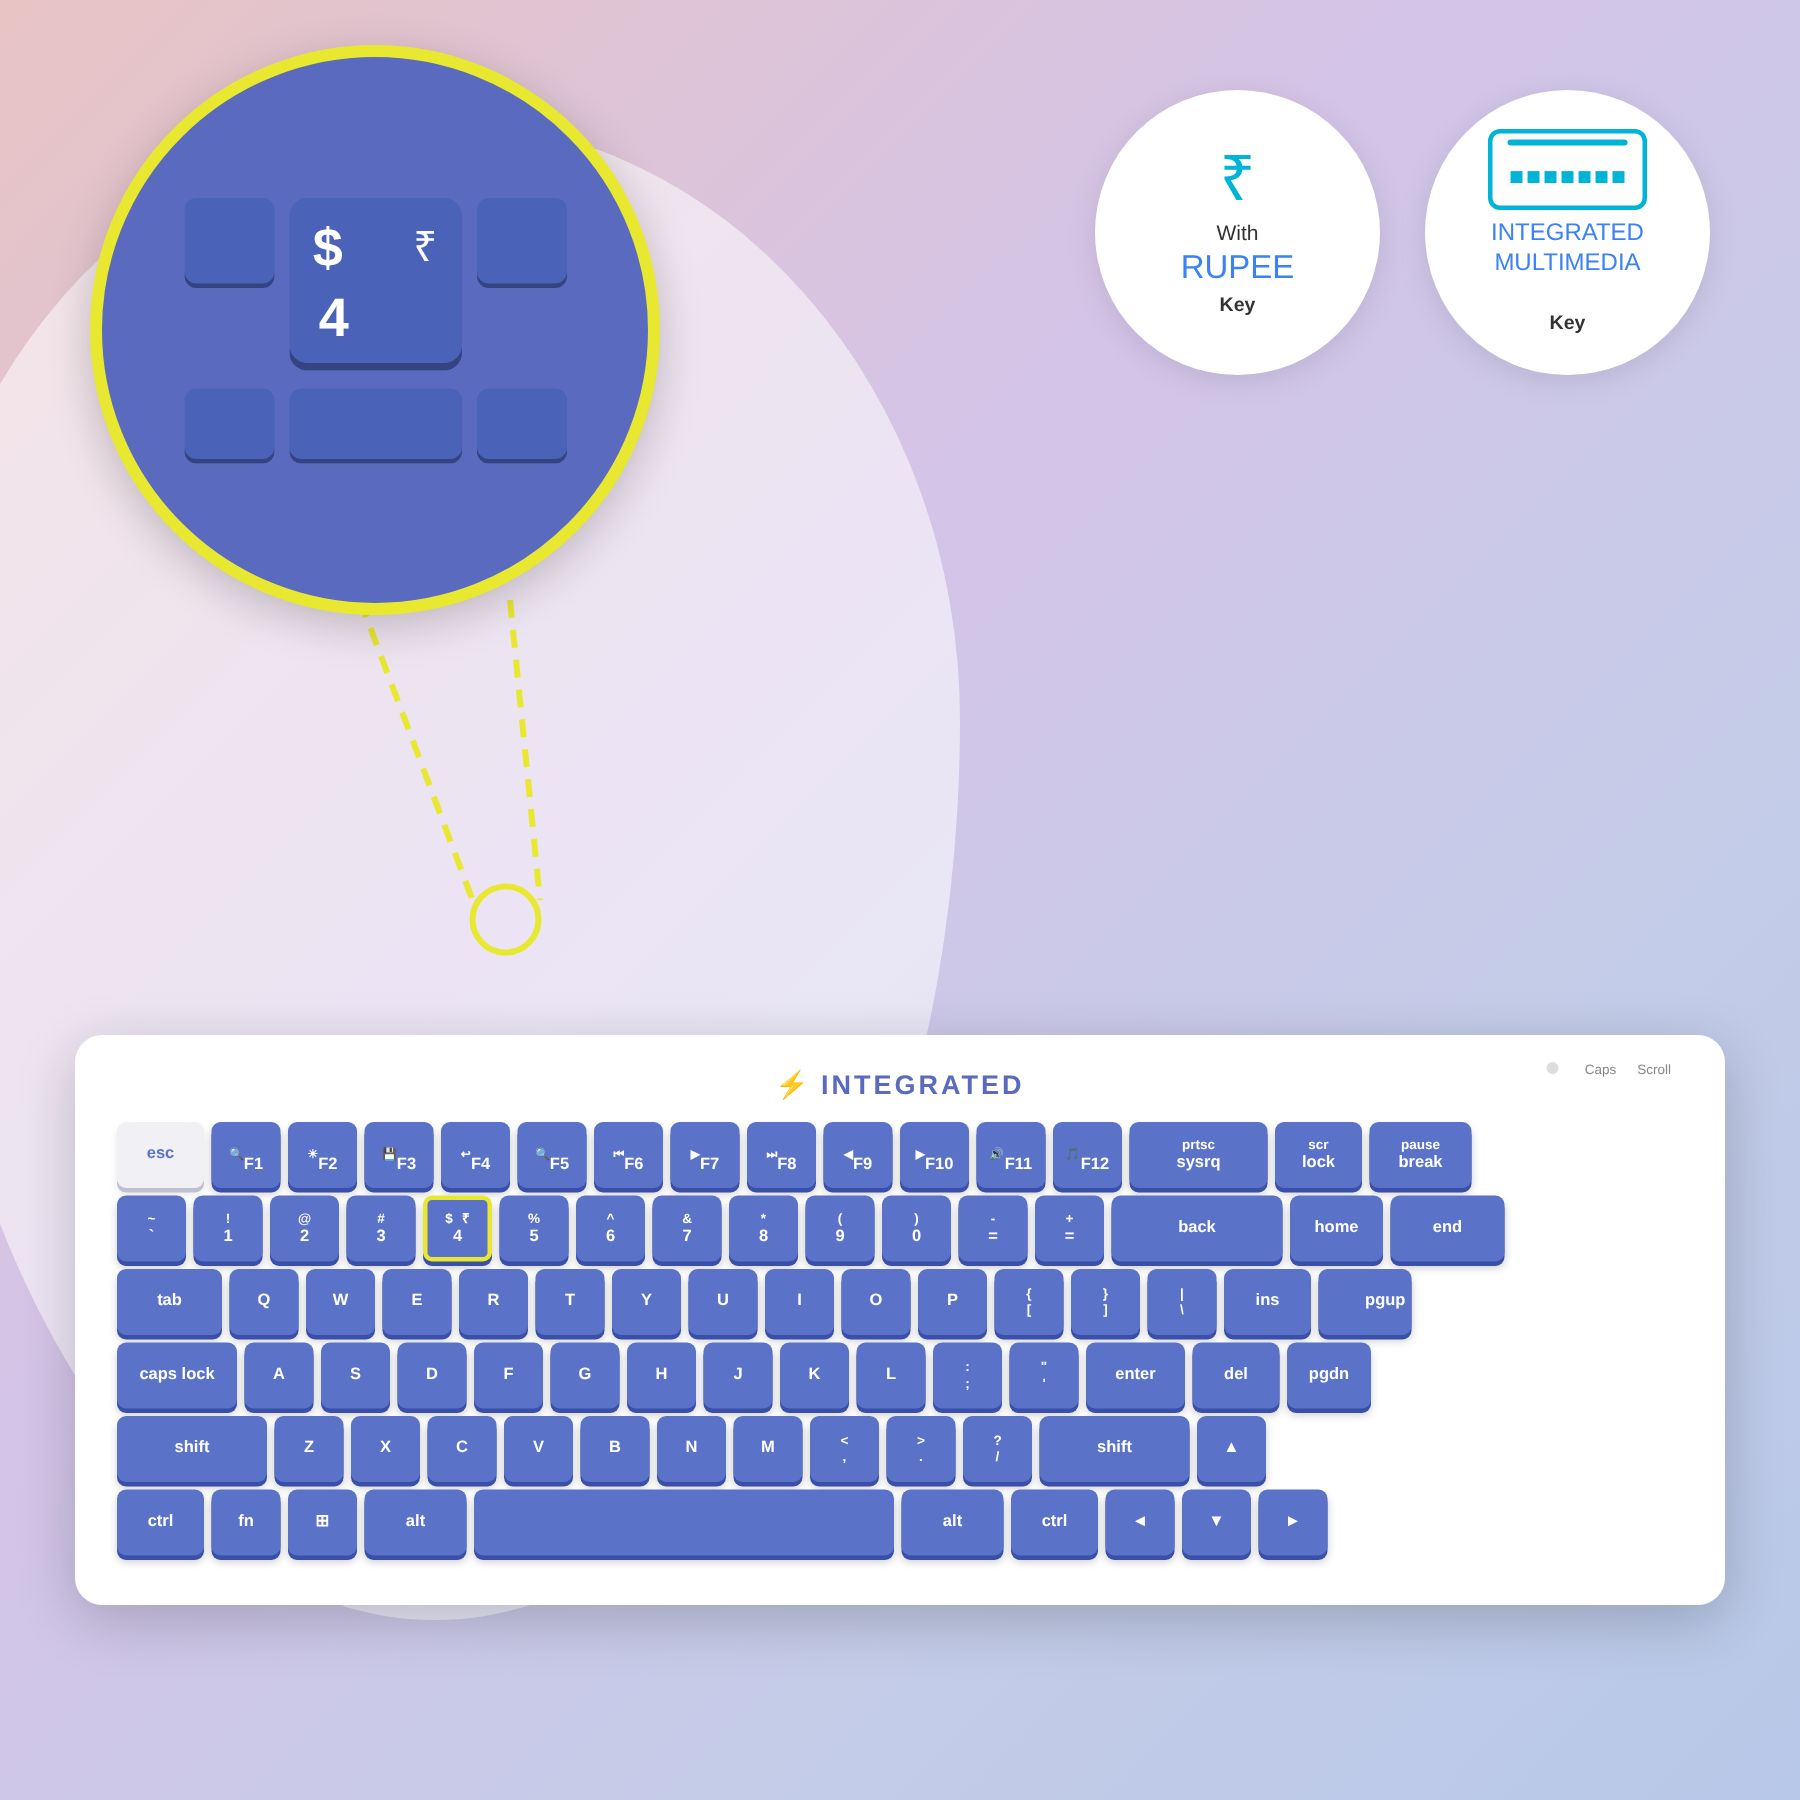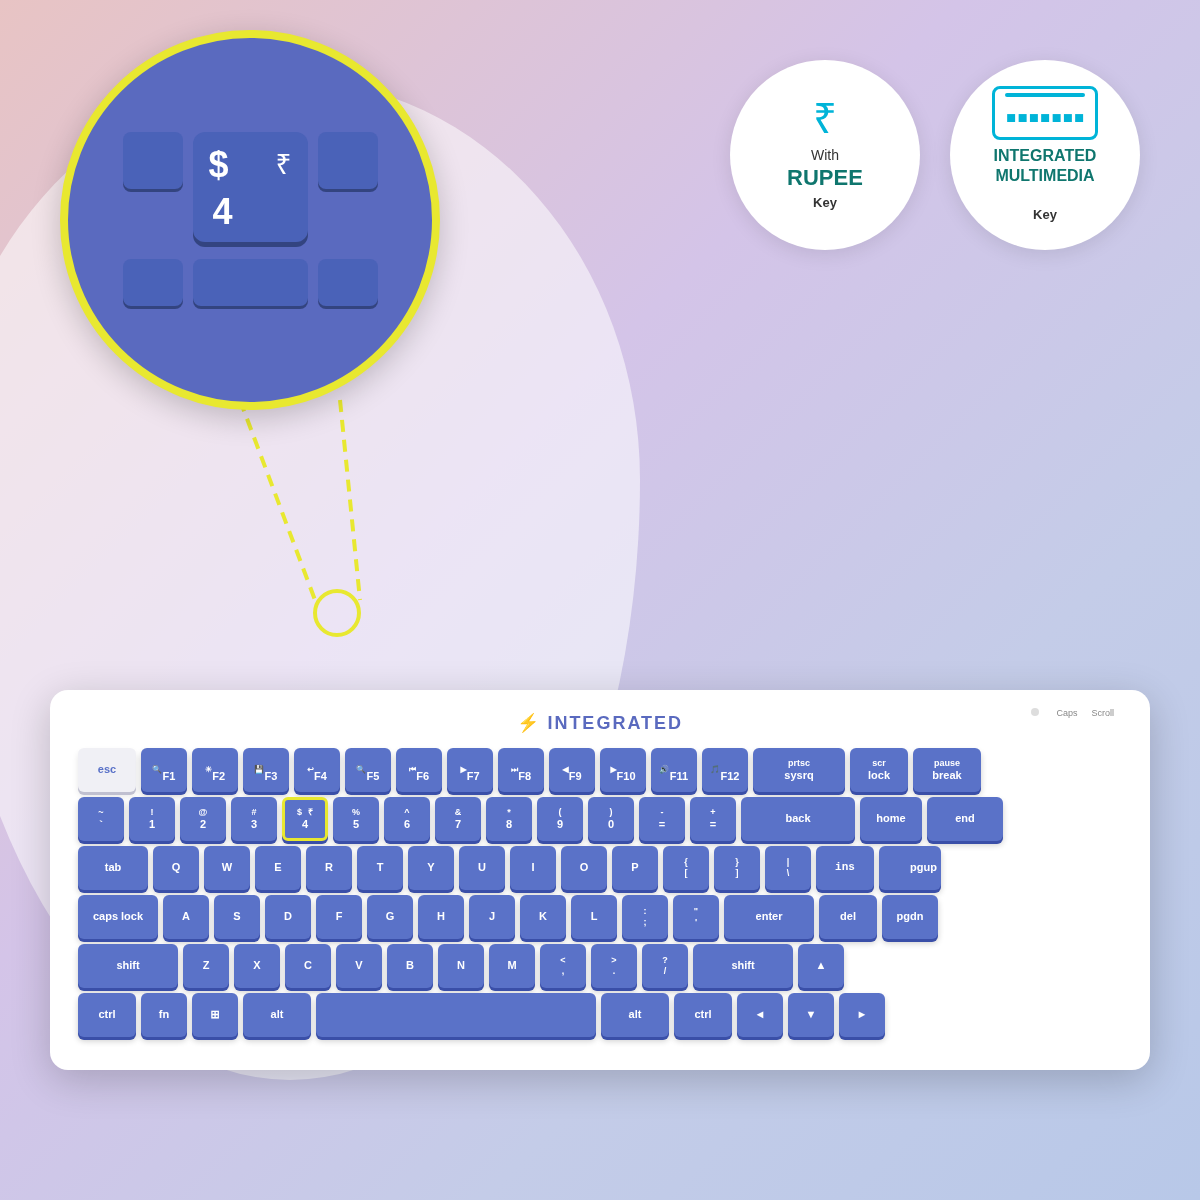--- a/index.html
+++ b/index.html
@@ -56,22 +56,22 @@
     }
 
     .badge-text {
       font-size: 14px;
       color: #333;
       line-height: 1.3;
     }
 
     .badge-text .highlight {
       font-size: 22px;
-      font-weight: 700;
-      color: #0f766e;
+      font-weight: 400;
+      color: #3b82f6;
       display: block;
     }
 
     .badge-text .sub {
       font-size: 13px;
       font-weight: 600;
       color: #333;
     }
 
     
@@ -182,28 +182,28 @@
     .w-tab { width: 70px; }
     .w-caps { width: 80px; }
     .w-shift-l { width: 100px; }
     .w-shift-r { width: 100px; }
     .w-ctrl { width: 58px; }
     .w-fn2 { width: 46px; }
     .w-win { width: 46px; }
     .w-alt { width: 68px; }
     .w-space { width: 280px; }
     .w-back { width: 114px; }
-    .w-enter { width: 90px; }
+    .w-enter { width: 66px; }
     .w-del { width: 58px; }
     .w-prtsc { width: 92px; }
     .w-scr { width: 58px; }
     .w-pause { width: 68px; }
     .w-home { width: 62px; }
     .w-end { width: 76px; }
-    .w-ins { width: 58px; font-family: Liberation Mono, monospace; }
+    .w-ins { width: 58px; }
     .w-pgup { width: 62px; padding-left: 31px; }
     .w-pgdn { width: 56px; }
     .w-arr { width: 46px; }
 
     .key-multiline {
       flex-direction: column;
       font-size: 9px;
     }
 
     .key-top { font-size: 9px; }

